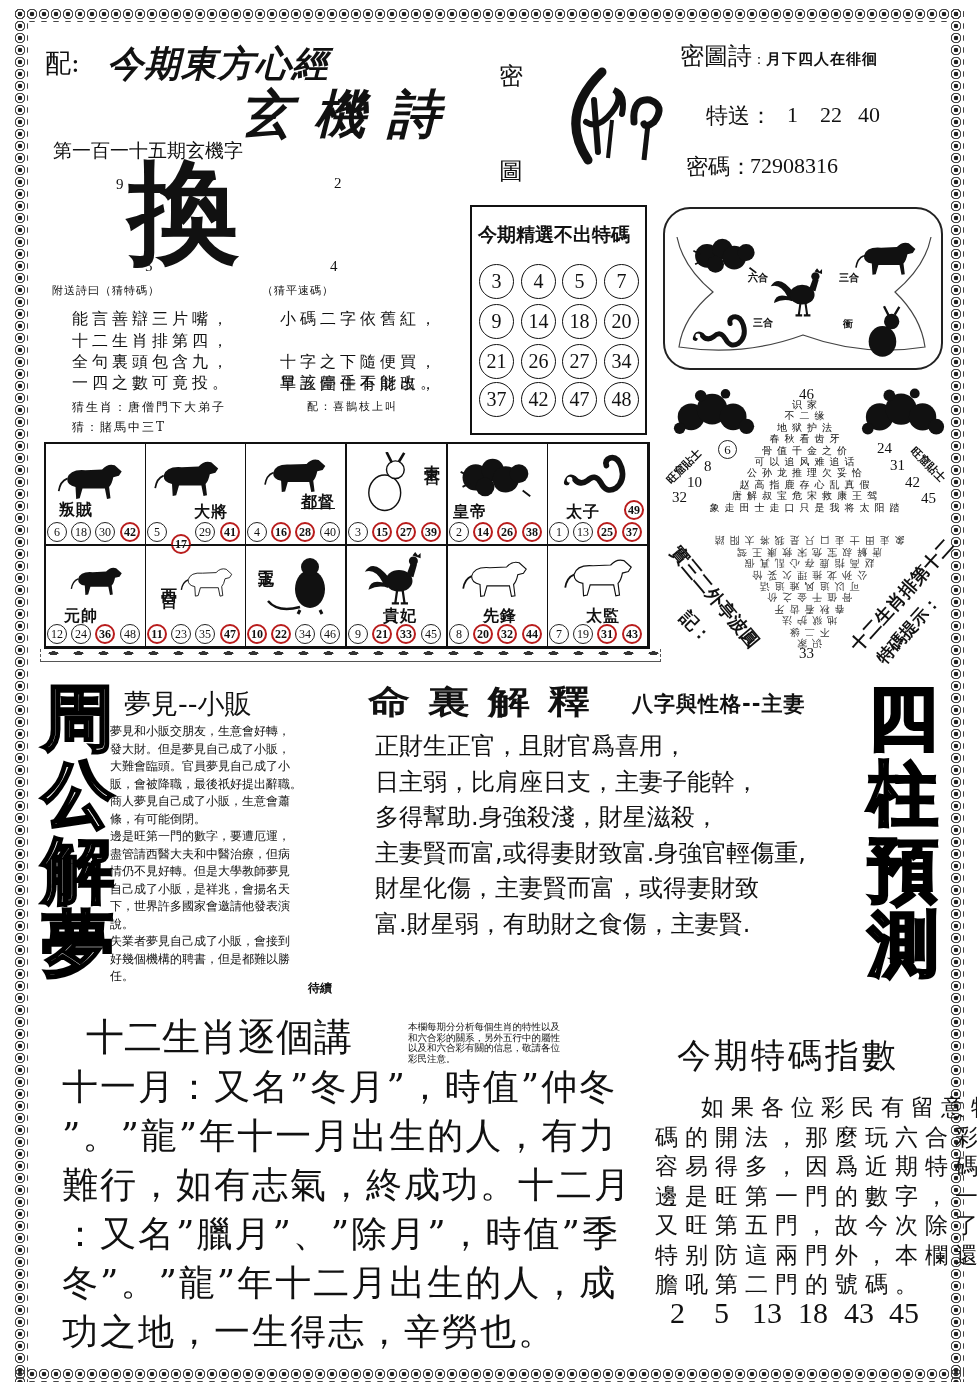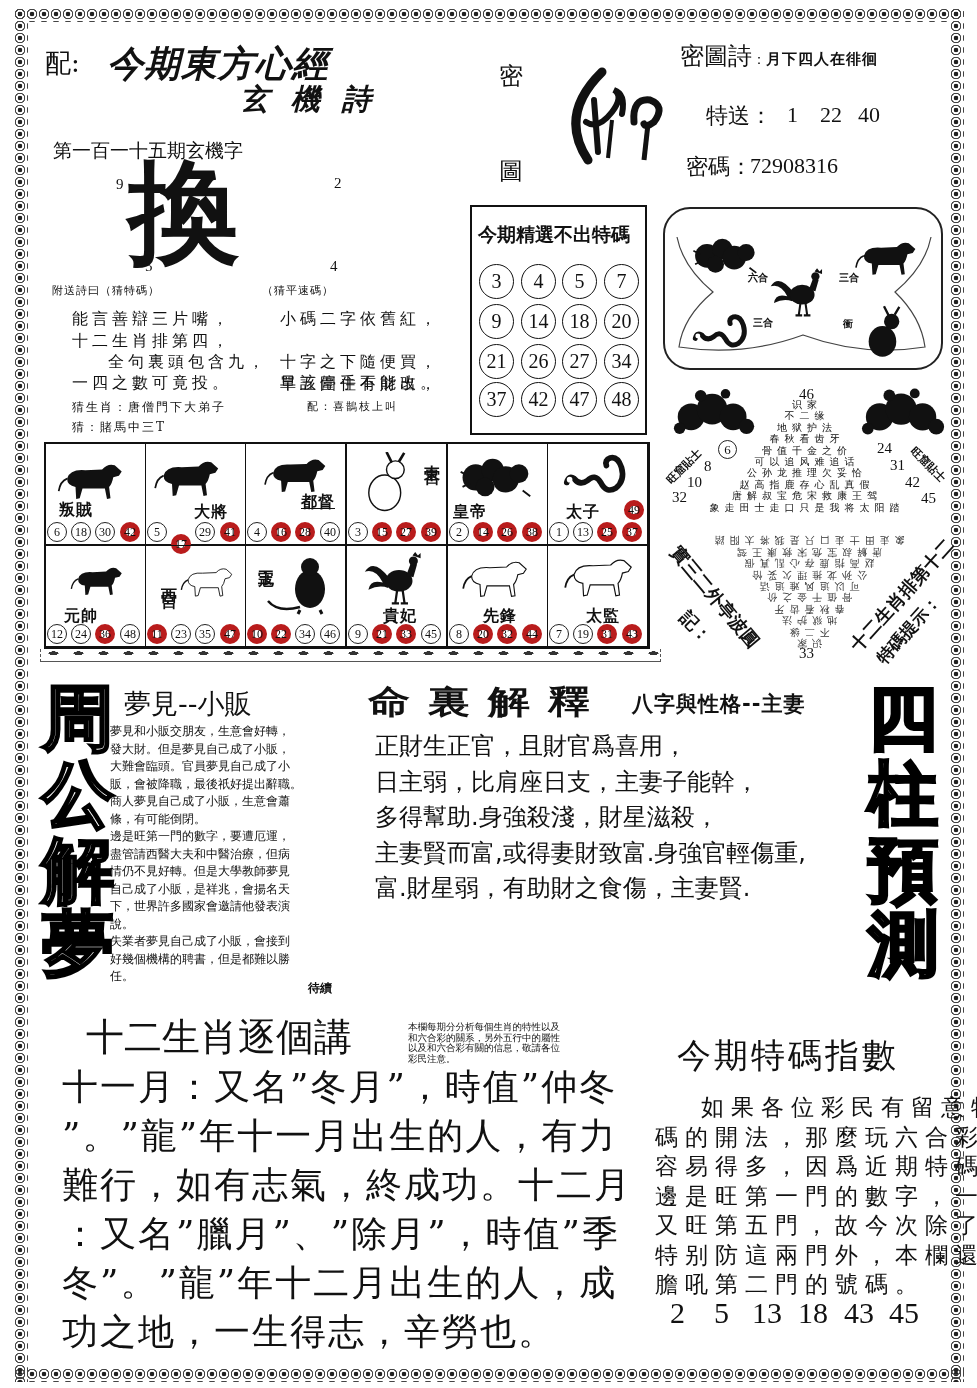--- a/index.html
+++ b/index.html
@@ -14,21 +14,21 @@
            background-size:12px 12px;}
   .b-top{left:14px;top:8px;width:950px;height:14px;}
   .b-bottom{left:14px;top:1368px;width:950px;height:14px;}
   .b-left{left:14px;top:8px;width:14px;height:1374px;}
   .b-right{left:950px;top:8px;width:14px;height:1374px;}
 
   .heavy{font-weight:900;font-style:italic;letter-spacing:1px;}
   .circ{position:absolute;width:20px;height:20px;border:1px solid #222;border-radius:50%;
         font:12px "Liberation Serif",serif;display:flex;align-items:center;justify-content:center;
         box-sizing:border-box;background:#fff;}
-  .circ.em{border:6px solid #b91c1c;font-weight:normal;}
+  .circ.em{border:2px solid #b91c1c;font-weight:bold;}
   .zcell{position:absolute;width:101px;height:102px;border:1px solid #111;box-sizing:border-box;}
   .zcell .circ{top:78px;}
   .zlabel{position:absolute;font-size:16px;font-weight:bold;letter-spacing:1px;white-space:nowrap;}
   .zlabel.v{writing-mode:vertical-rl;letter-spacing:2px;}
   .animal{position:absolute;fill:#111;color:#111;}
   .light{fill:#fff;stroke:#111;stroke-width:1.6;}
   .bigball{position:absolute;width:35px;height:35px;border:1.5px solid #111;border-radius:50%;box-sizing:border-box;
            font:20px "Liberation Serif",serif;display:flex;align-items:center;justify-content:center;}
   .poem-line{position:absolute;font-size:16px;letter-spacing:4px;white-space:nowrap;font-family:"DejaVu Serif",serif;}
   .tri-line{text-align:center;font-size:10px;line-height:11.4px;letter-spacing:5px;white-space:nowrap;font-family:"DejaVu Serif",serif;}
@@ -95,34 +95,34 @@
 
 <div id="page">
 
   <div class="border b-top"></div>
   <div class="border b-bottom"></div>
   <div class="border b-left"></div>
   <div class="border b-right"></div>
 
   <div class="abs serif" style="left:45px;top:46px;font-size:26px;">配:</div>
   <div class="abs heavy" style="left:107px;top:40px;font-size:36px;">今期東方心經</div>
-  <div class="abs heavy" style="left:240px;top:80px;font-size:29px;letter-spacing:22px;">玄機詩</div>
+  <div class="abs heavy" style="left:240px;top:80px;font-size:52px;letter-spacing:22px;">玄機詩</div>
   <div class="abs serif" style="left:53px;top:138px;font-size:19px;">第一百一十五期玄機字</div>
   <div class="abs" style="left:128px;top:150px;font-size:112px;font-weight:900;line-height:125px;">換</div>
   <div class="abs lserif" style="left:116px;top:176px;font-size:15px;">9</div>
   <div class="abs lserif" style="left:334px;top:175px;font-size:15px;">2</div>
   <div class="abs lserif" style="left:145px;top:258px;font-size:15px;">5</div>
   <div class="abs lserif" style="left:330px;top:258px;font-size:15px;">4</div>
 
   <div class="abs serif" style="left:52px;top:283px;font-size:11px;letter-spacing:1px;">附送詩曰（猜特碼）</div>
   <div class="abs serif" style="left:262px;top:283px;font-size:11px;letter-spacing:1px;">（猜平速碼）</div>
   <div>
     <div class="poem-line" style="left:72px;top:309px;">能言善辯三片嘴，</div>
     <div class="poem-line" style="left:72px;top:331px;">十二生肖排第四，</div>
-    <div class="poem-line" style="left:72px;top:352px;margin-left:36px;">全句裏頭包含九，</div>
+    <div class="poem-line" style="left:72px;top:352px;">全句裏頭包含九，</div>
     <div class="poem-line" style="left:72px;top:373px;">一四之數可竟投。</div>
   </div>
   <div>
     <div class="poem-line" style="left:280px;top:309px;">小碼二字依舊紅，</div>
     <div class="poem-line" style="left:280px;top:331px;margin-top:43px;">單五圍住有財出，</div>
     <div class="poem-line" style="left:280px;top:352px;">十字之下隨便買，</div>
     <div class="poem-line" style="left:280px;top:373px;">早該停手不能改。</div>
   </div>
   <div class="abs serif" style="left:72px;top:399px;font-size:12px;letter-spacing:2px;">猜生肖：唐僧門下大弟子</div>
   <div class="abs serif" style="left:307px;top:399px;font-size:11px;letter-spacing:2px;">配：喜鵲枝上叫</div>
@@ -399,20 +399,21 @@
   </div>
   <div class="abs" style="left:308px;top:980px;font-size:12px;font-weight:bold;">待續</div>
 
   <div class="abs" style="left:368px;top:680px;font-size:42px;font-weight:900;letter-spacing:18px;transform:scaleY(0.78);transform-origin:left top;white-space:nowrap;">命裏解釋</div>
   <div class="abs" style="left:632px;top:690px;font-size:21px;font-weight:bold;letter-spacing:1px;white-space:nowrap;">八字與性格--主妻</div>
   <div class="abs" style="left:375px;top:729px;">
     <div class="fate-line">正財生正官，且財官爲喜用，</div>
     <div class="fate-line">日主弱，比肩座日支，主妻子能幹，</div>
     <div class="fate-line">多得幫助.身強殺淺，財星滋殺，</div>
     <div class="fate-line">主妻賢而富,或得妻財致富.身強官輕傷重,</div>
+    <div class="fate-line">財星化傷，主妻賢而富，或得妻財致</div>
     <div class="fate-line">富.財星弱，有助財之食傷，主妻賢.</div>
   </div>
 
   <div>
     <div class="outline-char" style="left:868px;top:680px;font-size:70px;-webkit-text-stroke:3px #000;">四</div>
     <div class="outline-char" style="left:868px;top:756px;font-size:70px;-webkit-text-stroke:3px #000;">柱</div>
     <div class="outline-char" style="left:868px;top:832px;font-size:70px;-webkit-text-stroke:3px #000;">預</div>
     <div class="outline-char" style="left:868px;top:906px;font-size:70px;-webkit-text-stroke:3px #000;">測</div>
   </div>
 

